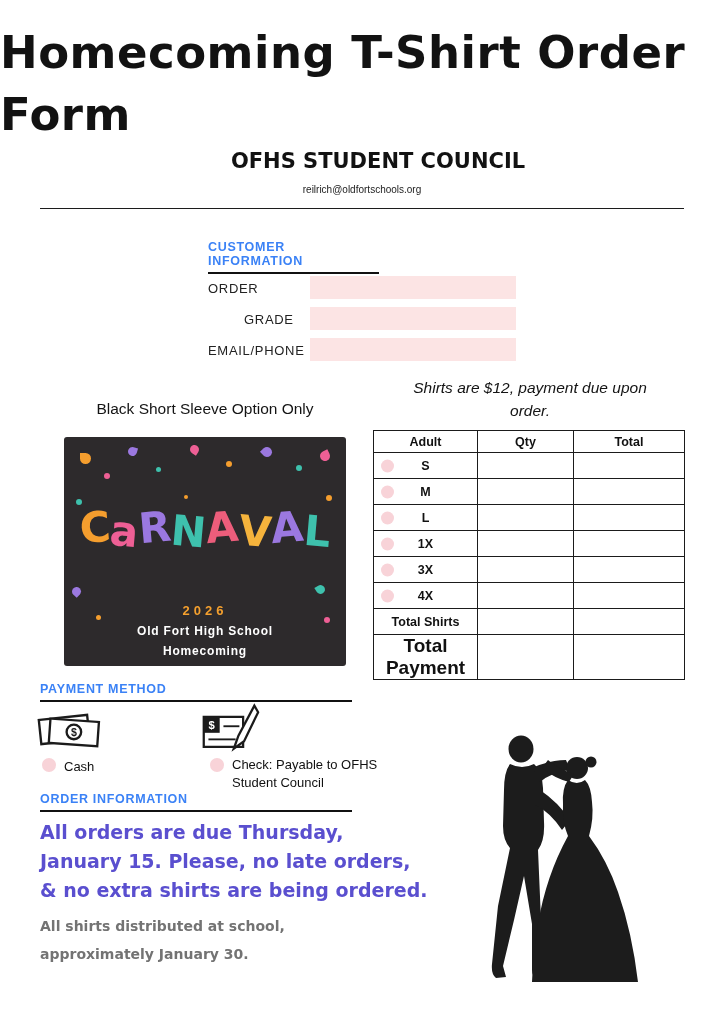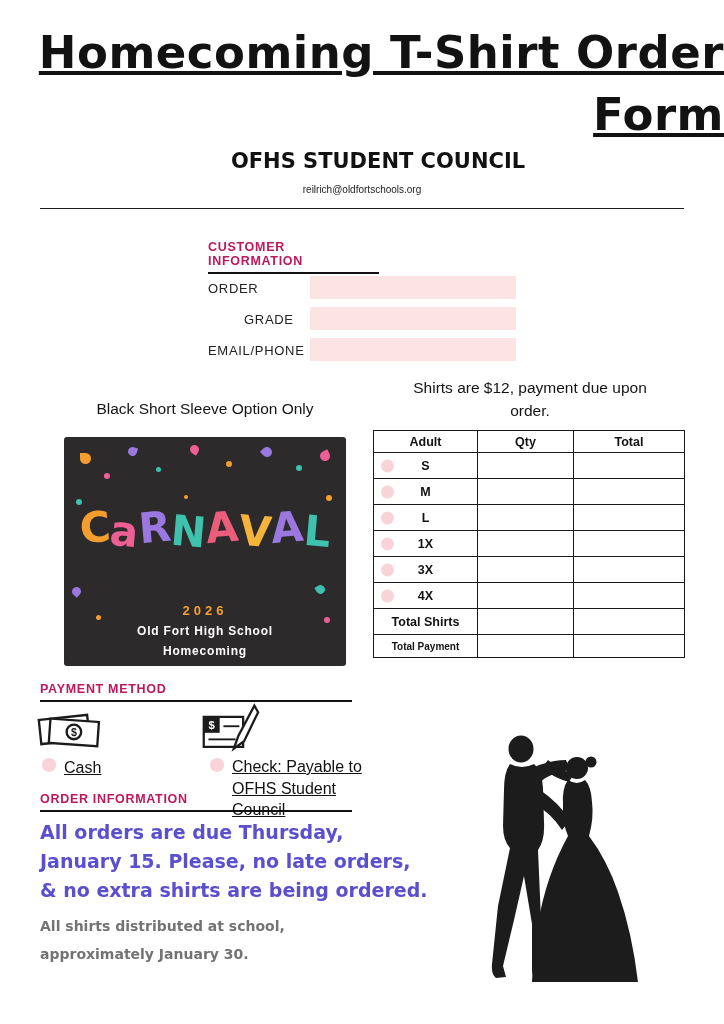--- a/index.html
+++ b/index.html
@@ -1,43 +1,43 @@
 <!DOCTYPE html>
 <html><head>
 <meta charset="utf-8">
 <style>
   * { margin:0; padding:0; box-sizing:border-box; }
   body { font-family:"Liberation Sans", sans-serif; background:#ddd; }
   .page { position:relative; width:724px; height:1024px; background:#ffffff; margin:0 auto; overflow:hidden; color:#161616; }
 
   
-  .title { position:absolute; top:22px; left:0; width:100%; text-align:right;
+  .title { position:absolute; top:22px; left:0; width:100%; text-align:left;
            font-family:"DejaVu Sans", sans-serif; font-weight:bold; font-size:45px;
-           line-height:62px; color:#121212; letter-spacing:0.5px;text-decoration:underline; }
+           line-height:62px; color:#121212; letter-spacing:0.5px; }
   .subtitle { position:absolute; top:149px; left:16px; width:100%; text-align:center;
               font-family:"DejaVu Sans", sans-serif; font-weight:bold; font-size:21px; color:#121212; }
   .email { position:absolute; top:184px; left:0; width:100%; text-align:center; font-size:10px; color:#222; }
   .top-rule { position:absolute; top:208px; left:40px; width:644px; border-top:1.5px solid #1c1c1c; }
 
   
   .section-heading { position:absolute; font-size:12.5px; font-weight:bold; letter-spacing:0.7px;
-                     color:#be185d; border-bottom:2px solid #111; padding-bottom:4px; }
+                     color:#3b82f6; border-bottom:2px solid #111; padding-bottom:4px; }
   .ci { left:208px; top:240px; width:171px; }
   .pm { left:40px; top:682px; width:312px; }
   .oi { left:40px; top:792px; width:312px; }
 
   
   .field-label { position:absolute; left:208px; font-size:13px; letter-spacing:0.7px; color:#222; }
   .fl1 { top:281px; } .fl2 { top:312px;margin-left:36px; } .fl3 { top:343px; }
   .field-box { position:absolute; left:310px; width:206px; height:23px; background:#fce4e4; }
   .fb1 { top:276px; } .fb2 { top:307px; } .fb3 { top:338px; }
 
   
   .pricing-note { position:absolute; left:410px; top:376px; width:240px; text-align:center;
-                  font-size:15.5px; line-height:23px; color:#141414; }
+                  font-size:15.5px; line-height:23px; color:#141414;font-style:italic; }
   .option-note { position:absolute; left:64px; top:400px; width:282px; text-align:center;
                  font-size:15.5px; color:#141414; }
 
   
   .design-box { position:absolute; left:64px; top:437px; width:282px; height:229px;
                 background:#2d2a2c; border-radius:3px; overflow:hidden; }
   .wordmark { position:absolute; top:72px; left:0; width:100%; display:flex; justify-content:center;
               align-items:center; font-family:"DejaVu Sans", sans-serif; font-weight:bold; font-size:42px; }
   .wordmark span { display:inline-block; line-height:1; }
   .design-year { position:absolute; top:166px; left:0; width:100%; text-align:center; color:#f5a02e;
@@ -50,29 +50,29 @@
   
   .order-table { position:absolute; left:373px; top:430px; width:311px; border-collapse:collapse; table-layout:fixed; }
   .order-table th, .order-table td { border:1.5px solid #1b1b1b; font-size:12.5px; color:#111;
                                      text-align:center; padding:0; vertical-align:middle; }
   .order-table th { height:22px; font-weight:bold; }
   .size-cell { position:relative; height:26px; font-weight:bold; }
   .dot-in-cell { position:absolute; left:7px; top:50%; transform:translateY(-50%);
                  width:13px; height:13px; border-radius:50%; background:#f8d3d8; }
   .entry-cell { height:26px; background:#fff; }
   .total-label { font-weight:bold; height:26px; }
-  .tp-row td { height:23px; font-size:10px; }
+  .tp-row td { height:23px; font-size:19px; }
 
   
   .cash-icon { position:absolute; left:36px; top:708px; width:68px; height:44px; }
   .check-icon { position:absolute; left:200px; top:702px; width:60px; height:56px; }
   .pink-dot { position:absolute; width:14px; height:14px; border-radius:50%; background:#f8d3d8; }
   .cash-dot { left:42px; top:758px; }
   .check-dot { left:210px; top:758px; }
-  .pay-label { position:absolute; font-size:16px; color:#111;text-decoration:underline; }
+  .pay-label { position:absolute; font-size:13px; color:#111; }
   .cash-label { left:64px; top:759px; }
   .check-label { left:232px; top:756px; width:150px; line-height:1.35; }
 
   
   .due-text { position:absolute; left:40px; top:818px; font-family:"DejaVu Sans", sans-serif;
               font-size:19px; font-weight:bold; color:#5a4fcf; line-height:29px; }
   .dist-text { position:absolute; left:40px; top:912px; font-family:"DejaVu Sans", sans-serif;
                font-size:14px; font-weight:bold; color:#737373; line-height:28px; }
 
   

